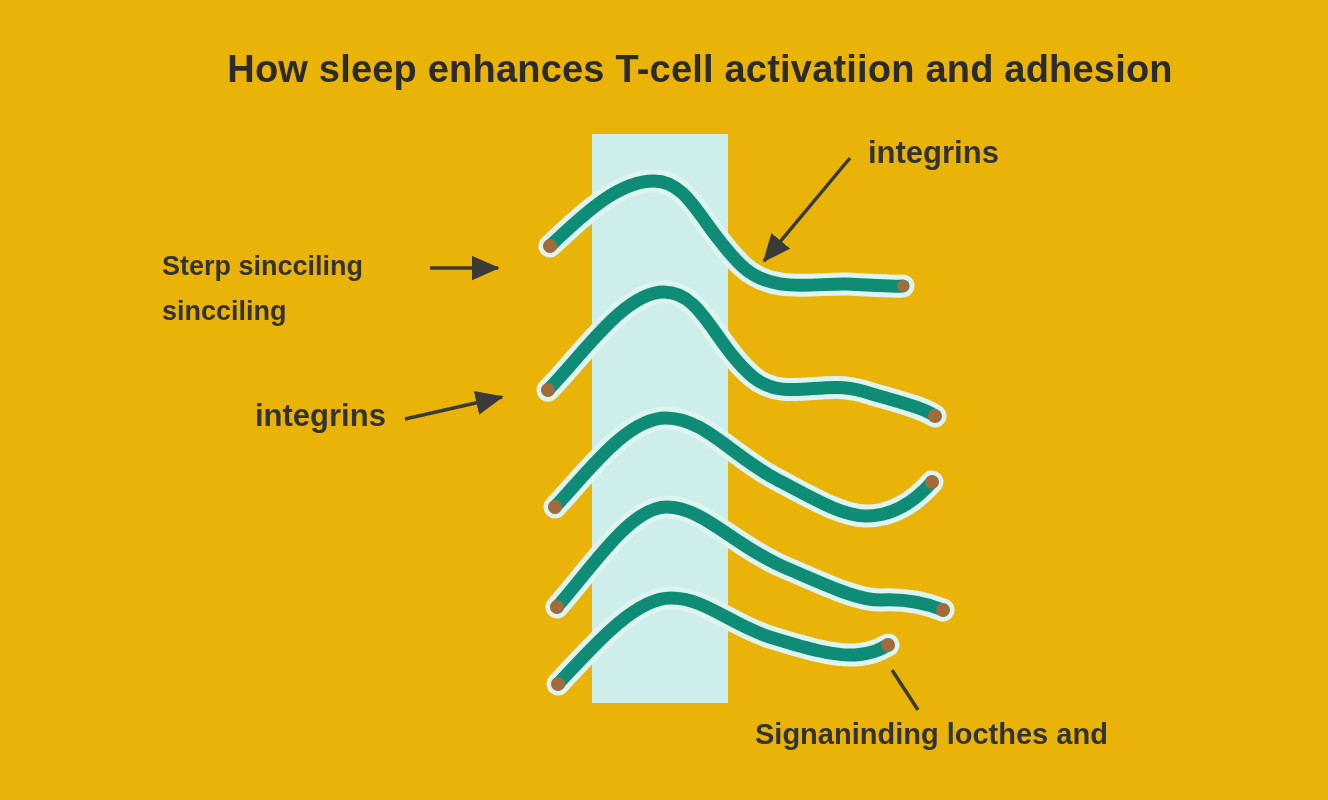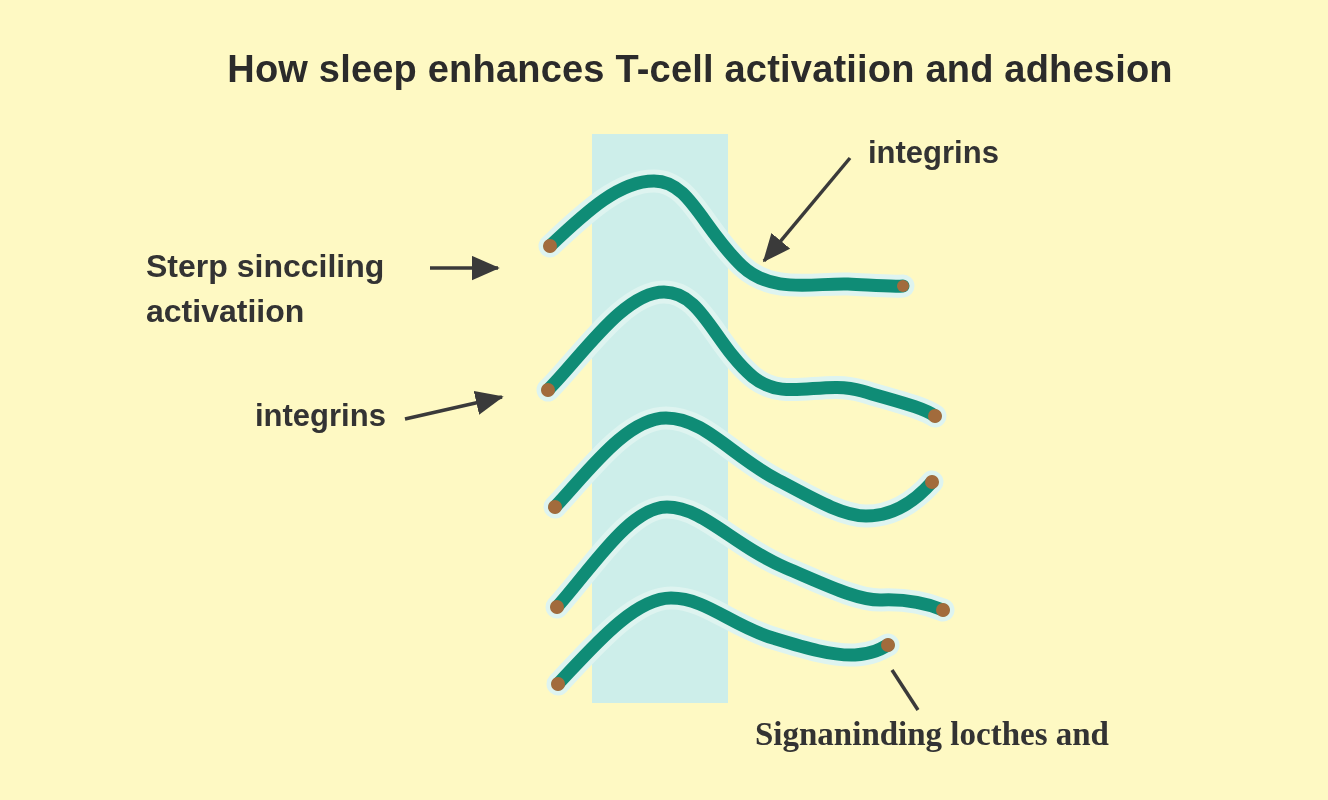--- a/index.html
+++ b/index.html
@@ -4,21 +4,21 @@
 <style>
   html, body {
     margin: 0;
     padding: 0;
     background: #ffffff;
   }
   .screenshot {
     position: relative;
     width: 1328px;
     height: 800px;
-    background: #fef9c3;
+    background: #eab308;
     overflow: hidden;
     font-family: "Liberation Sans", sans-serif;
     color: #2e2e2e;
   }
   .diagram-svg {
     position: absolute;
     top: 0;
     left: 0;
   }
   .page-title {
@@ -33,40 +33,39 @@
     color: #2b2b2b;
   }
   .label {
     position: absolute;
     font-weight: 700;
     color: #333333;
     white-space: nowrap;
   }
   .label-sleep-signaling {
     top: 244px;
-    left: 146px;
-    font-size: 32px;
+    left: 162px;
+    font-size: 27px;
     line-height: 45px;
   }
   .label-integrins-left {
     top: 398px;
     left: 255px;
     font-size: 31px;
   }
   .label-integrins-top {
     top: 135px;
     left: 868px;
     font-size: 31px;
   }
   .label-signaling-bottom {
     top: 712px;
     left: 755px;
-    font-size: 33px;
+    font-size: 29px;
     line-height: 44px;
-    font-family: Liberation Serif, serif;
   }
 </style>
 </head>
 <body>
 
 <div class="screenshot">
 
   <svg class="diagram-svg" width="1328" height="800" viewBox="0 0 1328 800">
     <defs>
       <marker id="arrowhead" markerWidth="10" markerHeight="8" refX="7.5" refY="3.5" orient="auto">
@@ -110,21 +109,21 @@
       <line x1="405" y1="419" x2="502" y2="397" marker-end="url(#arrowhead)"></line>
       <line x1="850" y1="158" x2="764" y2="261" marker-end="url(#arrowhead)"></line>
       <line x1="892" y1="670" x2="918" y2="710"></line>
     </g>
   </svg>
 
   <div class="page-title">How sleep enhances T-cell activatiion and adhesion</div>
 
   <div class="label label-sleep-signaling">
     <div>Sterp sincciling</div>
-    <div>activatiion</div>
+    <div>sincciling</div>
   </div>
 
   <div class="label label-integrins-left">integrins</div>
 
   <div class="label label-integrins-top">integrins</div>
 
   <div class="label label-signaling-bottom">
     <div>Signaninding locthes and</div>
   </div>
 

